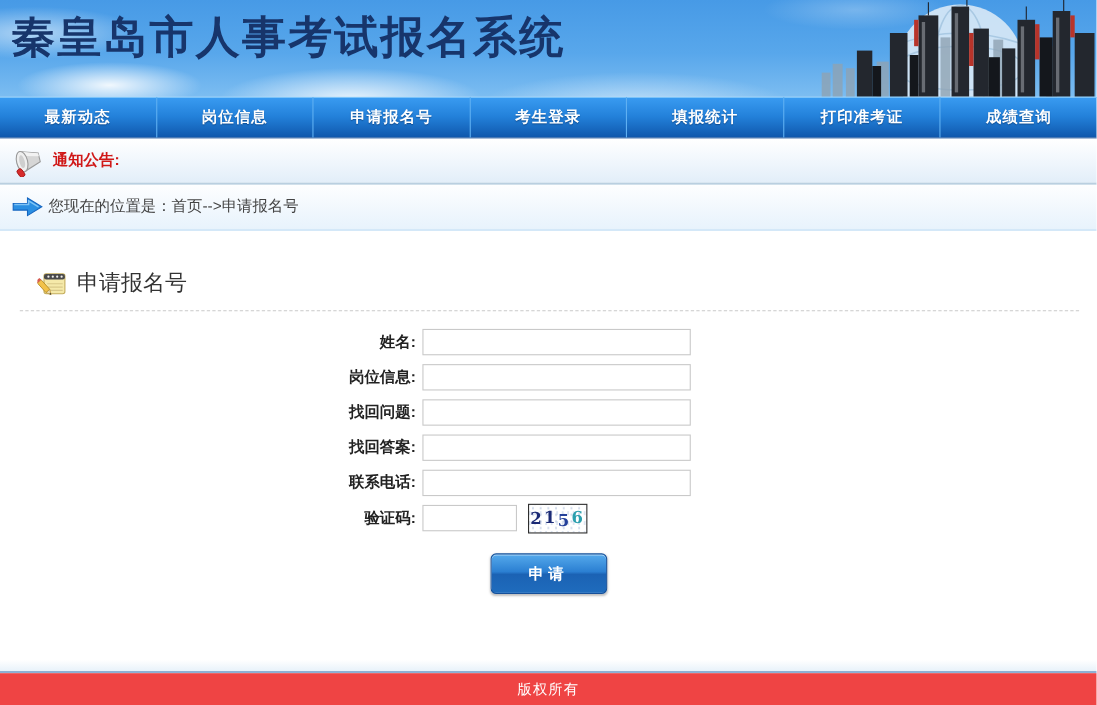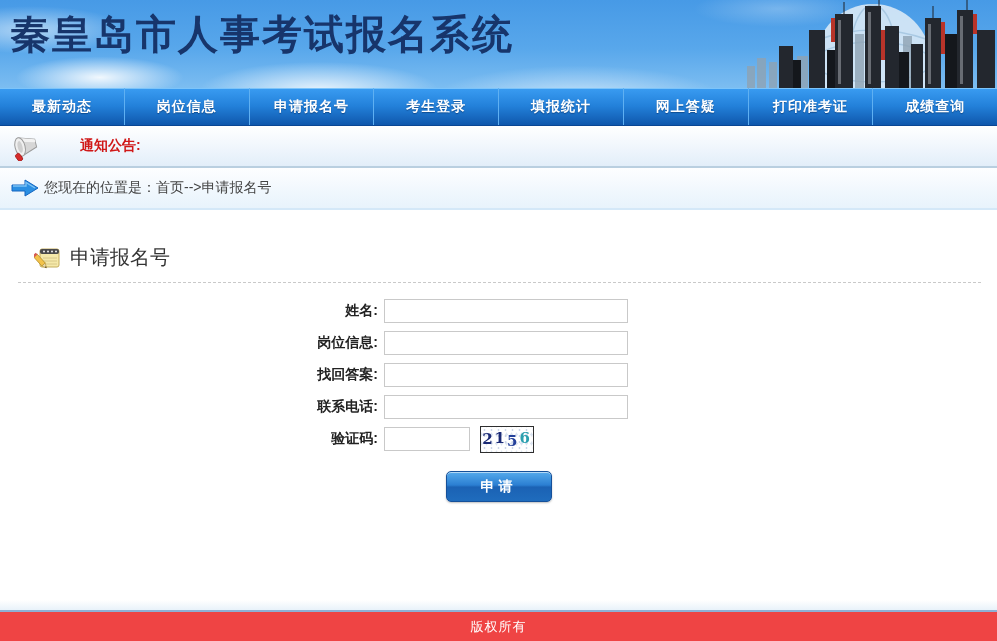--- a/index.html
+++ b/index.html
@@ -27,21 +27,21 @@
     box-shadow:inset 0 1px 0 #7cc4fa; border-bottom:1px solid #0a4694; }
   .nav-item { flex:1 1 0; display:flex; align-items:center; justify-content:center;
     border-right:1px solid #5fb0f2; cursor:pointer; text-decoration:none; }
   .nav-item:last-child { border-right:none; }
   .nav-label { color:#fff; font-size:14px; font-weight:bold; letter-spacing:1px;
     text-shadow:0 1px 1px rgba(0,40,90,.5); }
 
   
   .notice { height:42px; flex:0 0 42px; display:flex; align-items:center;
     padding-left:8px; background:linear-gradient(180deg,#ffffff 0%,#eef5fc 60%,#e2eef9 100%);
-    border-bottom:2px solid #b9cfe0;gap:32px; }
+    border-bottom:2px solid #b9cfe0; }
   .notice-label { color:#d01818; font-size:14px; font-weight:bold; margin-left:8px; }
 
   
   .breadcrumb { height:42px; flex:0 0 42px; display:flex; align-items:center;
     padding-left:10px; background:linear-gradient(180deg,#fdfeff 0%,#f0f7fd 60%,#e8f3fc 100%);
     border-bottom:2px solid #d4e8f8; }
   .breadcrumb-text { color:#444; font-size:14px; margin-left:4px; }
 
   
   .content { flex:1 1 auto; background:#fff; }
@@ -63,21 +63,21 @@
       radial-gradient(#dde5f1 1px, transparent 1.2px), #fff;
     background-size:7px 6px, 5px 9px; background-position:0 0, 3px 3px;
     font-family:"DejaVu Serif","Liberation Serif",serif; font-weight:bold;
     font-size:15px; letter-spacing:2px; cursor:pointer; }
   .cd { display:inline-block; }
   .cd1 { transform:translateY(-1px); }
   .cd2 { transform:translateY(2px); }
   .cd3 { transform:translateY(-1px); }
 
   .btn-row { display:flex; justify-content:center; margin-top:20px; }
-  .submit-btn { width:106px; height:31px; border:1px solid #15509a; border-radius:5px;
+  .submit-btn { width:106px; height:37px; border:1px solid #15509a; border-radius:5px;
     background:linear-gradient(180deg,#55aaec 0%,#2b7fd2 45%,#1b62b4 50%,#1d6ab e 100%);
     background:linear-gradient(180deg,#55aaec 0%,#2b7fd2 45%,#1b62b4 52%,#1f6cbd 100%);
     box-shadow:inset 0 1px 0 rgba(255,255,255,.55), 0 1px 2px rgba(0,0,0,.25);
     color:#fff; font-size:14px; font-weight:bold; letter-spacing:4px; cursor:pointer; }
 
   
   .pre-footer { height:12px; flex:0 0 12px;
     background:linear-gradient(180deg,#ffffff 0%,#e8f2fa 100%);
     border-bottom:2px solid #8fb0d4; }
   .footer { height:29px; flex:0 0 29px; background:#ef4444; display:flex;
@@ -151,23 +151,20 @@
         <span class="nav-label">岗位信息</span>
       </a>
       <a class="nav-item">
         <span class="nav-label">申请报名号</span>
       </a>
       <a class="nav-item">
         <span class="nav-label">考生登录</span>
       </a>
       <a class="nav-item">
         <span class="nav-label">填报统计</span>
-      </a>
-      <a class="nav-item">
-        <span class="nav-label">网上答疑</span>
       </a>
       <a class="nav-item">
         <span class="nav-label">打印准考证</span>
       </a>
       <a class="nav-item">
         <span class="nav-label">成绩查询</span>
       </a>
     </nav>
 
   <div class="notice">
@@ -217,20 +214,24 @@
     <div class="form" id="form-rows">
         <div class="form-row">
         <label class="form-label">姓名:</label>
         <input class="form-input" type="text" style="">
       </div>
         <div class="form-row">
         <label class="form-label">岗位信息:</label>
         <input class="form-input" type="text" style="">
       </div>
         <div class="form-row">
+        <label class="form-label">找回问题:</label>
+        <input class="form-input" type="text" style="">
+      </div>
+        <div class="form-row">
         <label class="form-label">找回答案:</label>
         <input class="form-input" type="text" style="">
       </div>
         <div class="form-row">
         <label class="form-label">联系电话:</label>
         <input class="form-input" type="text" style="">
       </div>
         <div class="form-row">
         <label class="form-label">验证码:</label>
         <input class="form-input short" type="text" style="">

